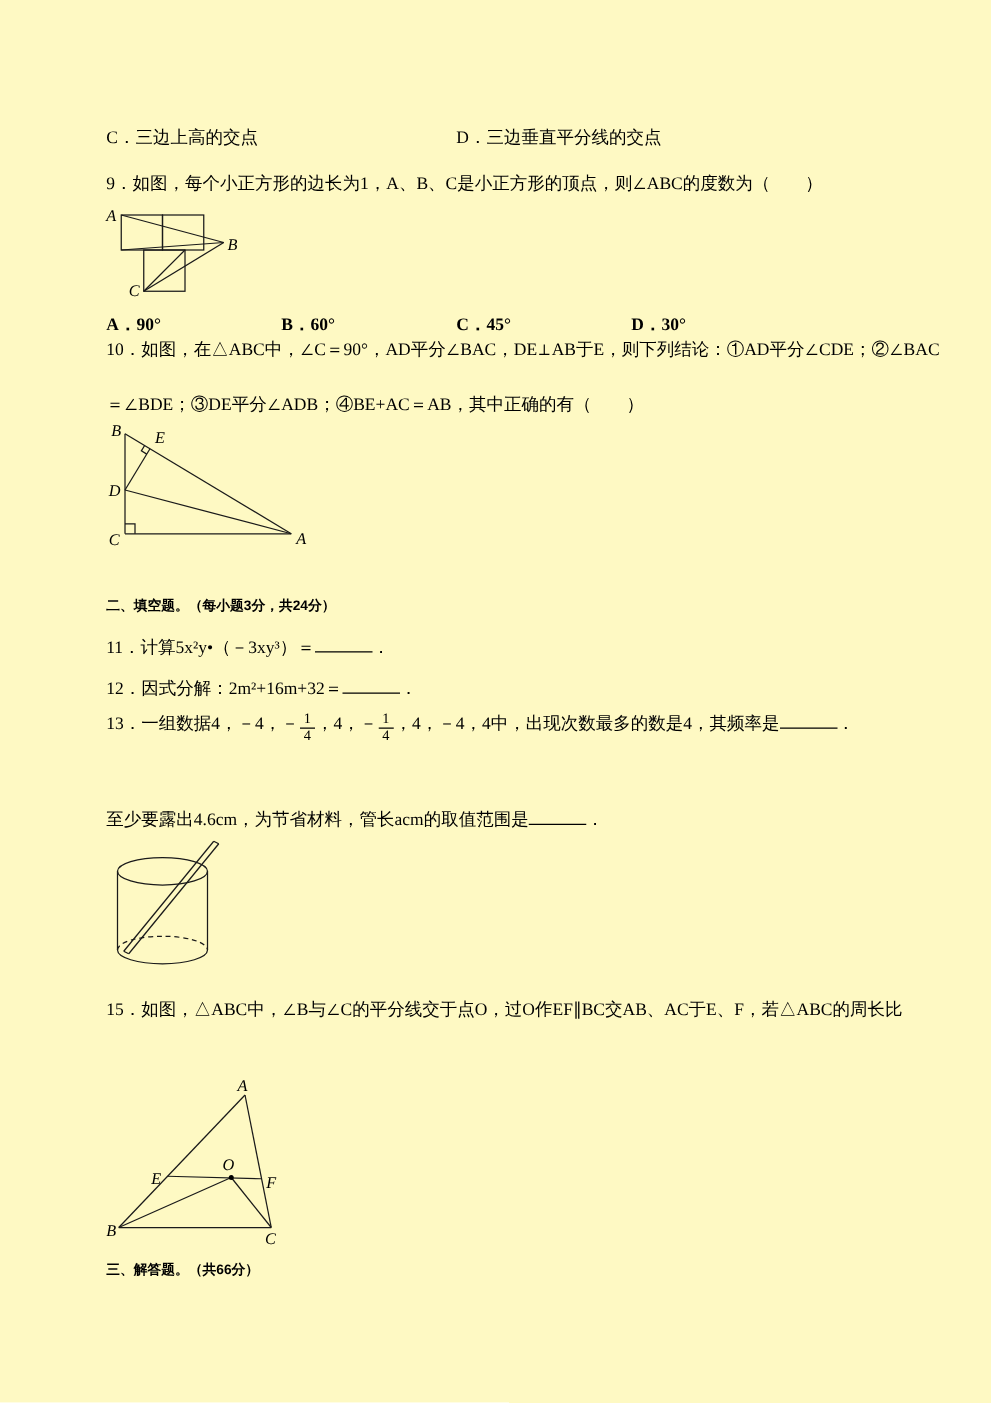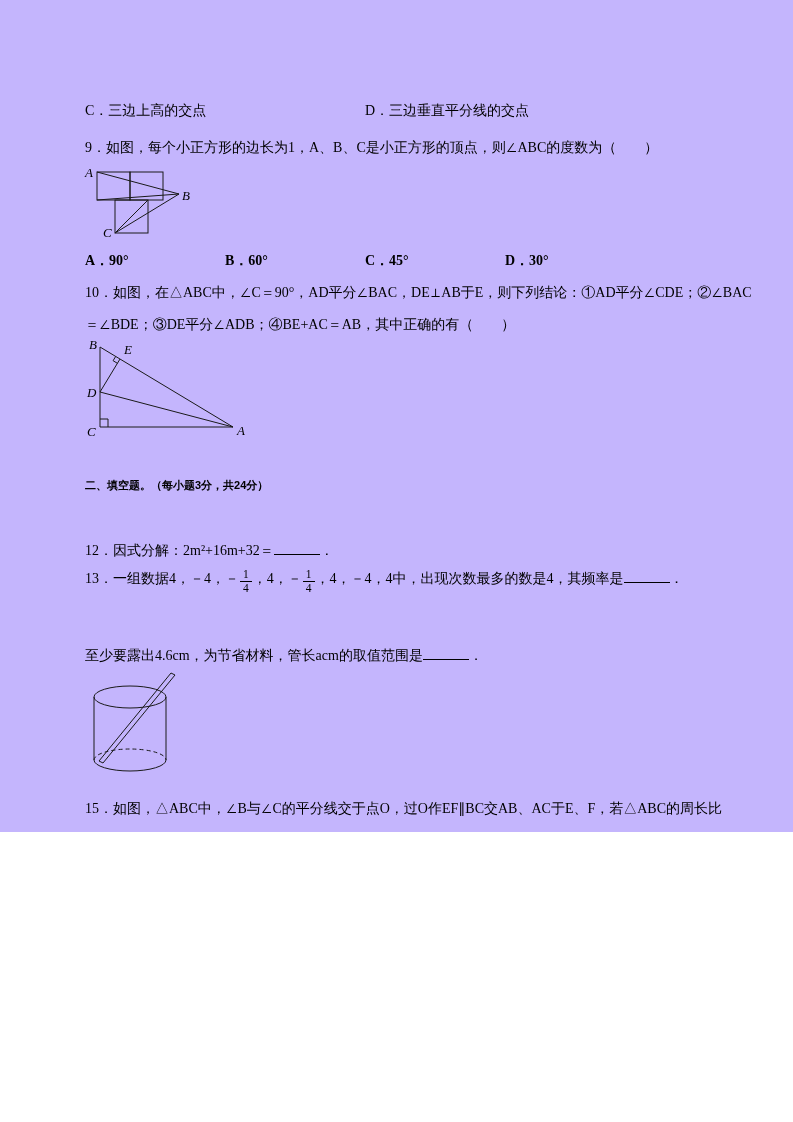--- a/index.html
+++ b/index.html
@@ -1,16 +1,16 @@
 <!DOCTYPE html>
 <html><head>
 <meta charset="utf-8">
 <style>
   html,body{margin:0;padding:0;background:#ffffff;}
-  .page{position:relative;width:793px;height:832px;background:#c4b5fd;
+  .page{position:relative;width:793px;height:1122px;background:#fef9c3;
         font-family:"Liberation Serif",serif;color:#000;overflow:hidden;}
   .t{position:absolute;left:85px;white-space:nowrap;font-size:14px;line-height:19px;color:#000;}
   .opts{display:flex;width:640px;}
   .opt{width:140px;font-weight:bold;}
   .hd{font-family:"Liberation Sans",sans-serif;font-weight:bold;font-size:11px;}
   .blank{display:inline-block;width:46px;height:14px;border-bottom:1px solid #000;vertical-align:baseline;}
   .frac{display:inline-block;vertical-align:-9px;text-align:center;font-size:11.5px;line-height:1.15;margin:0 1px;}
   .frac .fnum{display:block;border-bottom:1px solid #000;padding:0 3px;}
   .frac .fden{display:block;}
   .fig{position:absolute;}
@@ -46,21 +46,21 @@
     <text class="lbl" x="20" y="73">C</text>
   </svg>
 
   <div class="t opts" style="top:251px">
     <span class="opt">A．90°</span>
     <span class="opt">B．60°</span>
     <span class="opt">C．45°</span>
     <span class="opt">D．30°</span>
   </div>
 
-  <div class="t" style="top:283px">10．如图，在△ABC中，∠C＝90°，AD平分∠BAC，DE⊥AB于E，则下列结论：①AD平分∠CDE；②∠BAC</div>
+  <div class="t" style="top:271px">10．如图，在△ABC中，∠C＝90°，AD平分∠BAC，DE⊥AB于E，则下列结论：①AD平分∠CDE；②∠BAC</div>
   <div class="t" style="top:315px">＝∠BDE；③DE平分∠ADB；④BE+AC＝AB，其中正确的有（　　）</div>
 
   <svg class="fig stroke" style="left:85px;top:337px" width="165" height="105">
     <g>
       <line x1="15" y1="10" x2="15" y2="90"></line>
       <line x1="15" y1="90" x2="148" y2="90"></line>
       <line x1="15" y1="10" x2="148" y2="90"></line>
       <line x1="15" y1="55" x2="148" y2="90"></line>
       <line x1="15" y1="55" x2="35" y2="22"></line>
       <polyline points="15,82 23,82 23,90"></polyline>
@@ -69,20 +69,23 @@
     <text class="lbl" x="4" y="12">B</text>
     <text class="lbl" x="39" y="17">E</text>
     <text class="lbl" x="2" y="60">D</text>
     <text class="lbl" x="2" y="99">C</text>
     <text class="lbl" x="152" y="98">A</text>
   </svg>
 
 
   <div class="t hd" style="top:476px">二、填空题。（每小题3分，共24分）</div>
 
+  <div class="t" style="top:507px">
+    <span>11．计算5x²y•（－3xy³）＝</span><span class="blank"></span><span>．</span>
+  </div>
 
   <div class="t" style="top:540px">
     <span>12．因式分解：2m²+16m+32＝</span><span class="blank"></span><span>．</span>
   </div>
 
   <div class="t" style="top:568px">
     <span>13．一组数据4，－4，－</span><span class="frac"><span class="fnum">1</span><span class="fden">4</span></span><span>，4，－</span><span class="frac"><span class="fnum">1</span><span class="fden">4</span></span><span>，4，－4，4中，出现次数最多的数是4，其频率是</span><span class="blank"></span><span>．</span>
   </div>
 
   <div class="t" style="top:645px">

